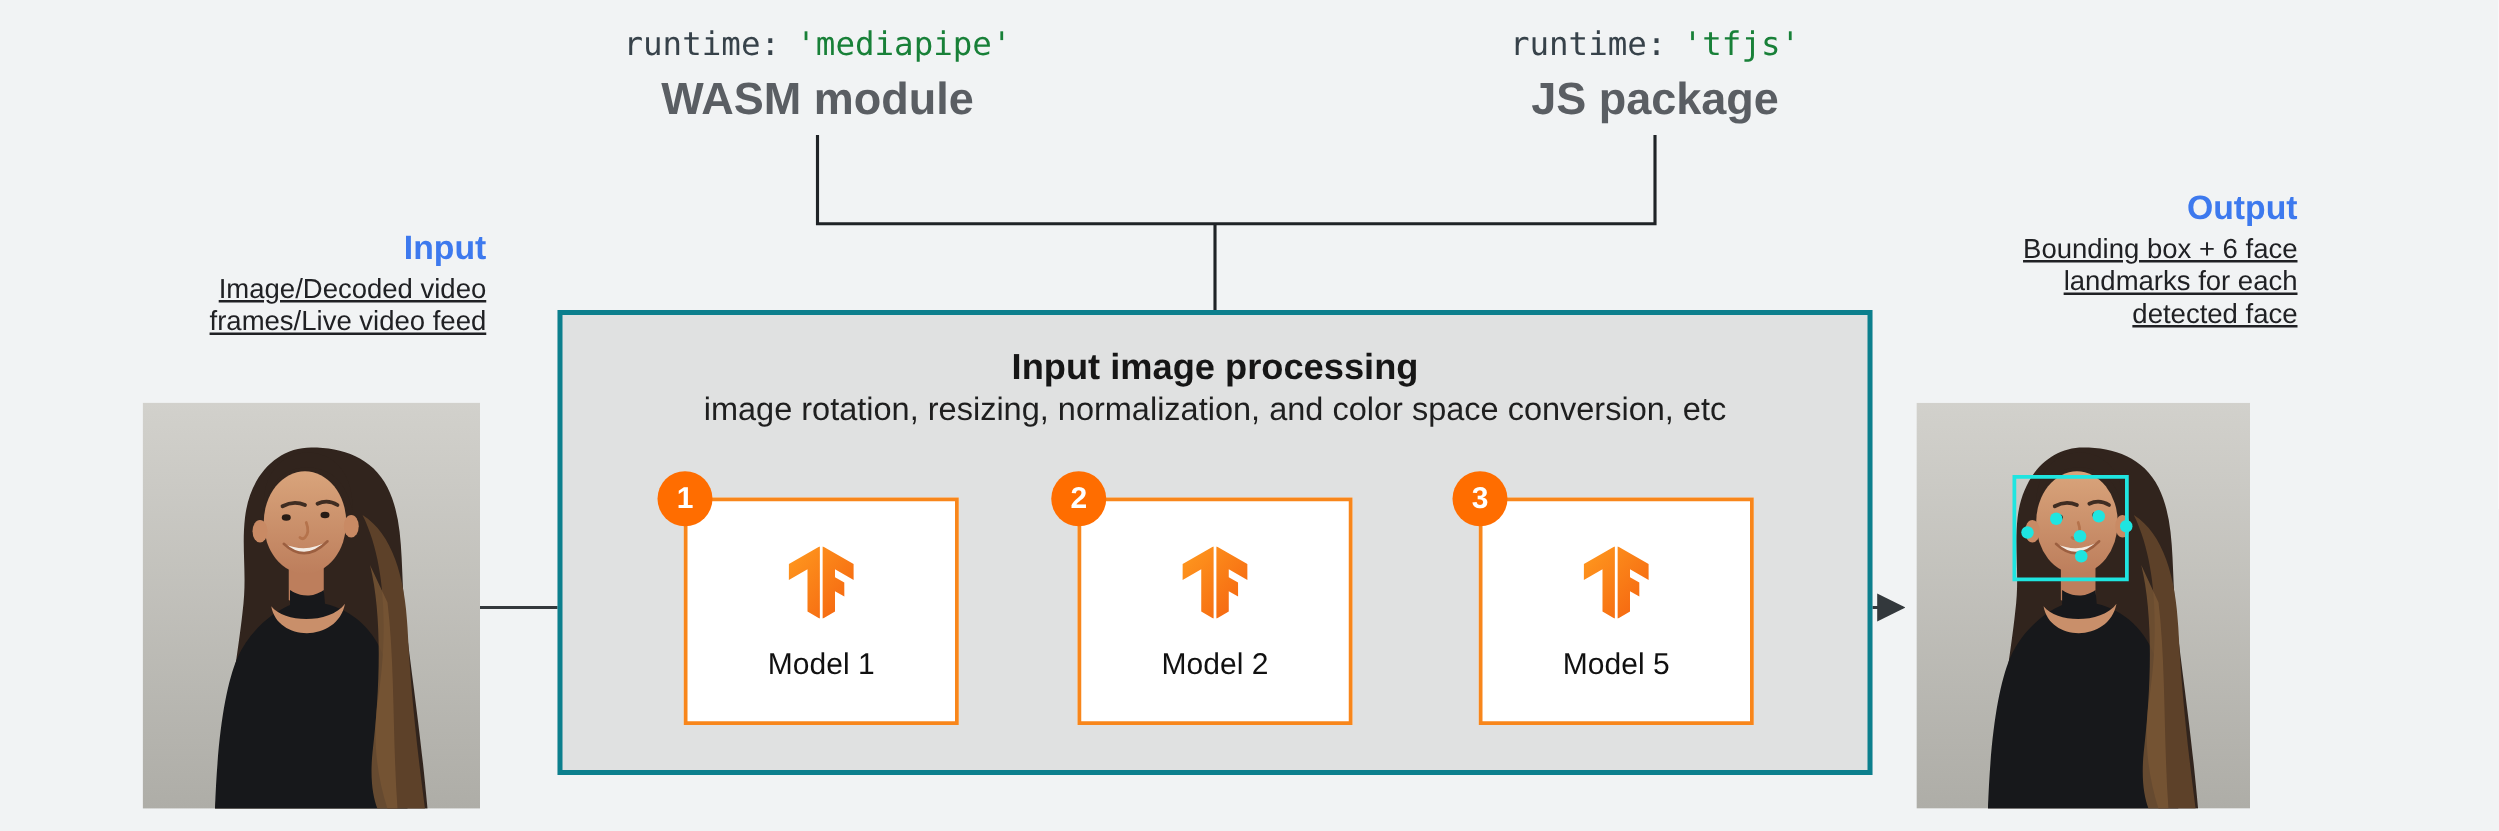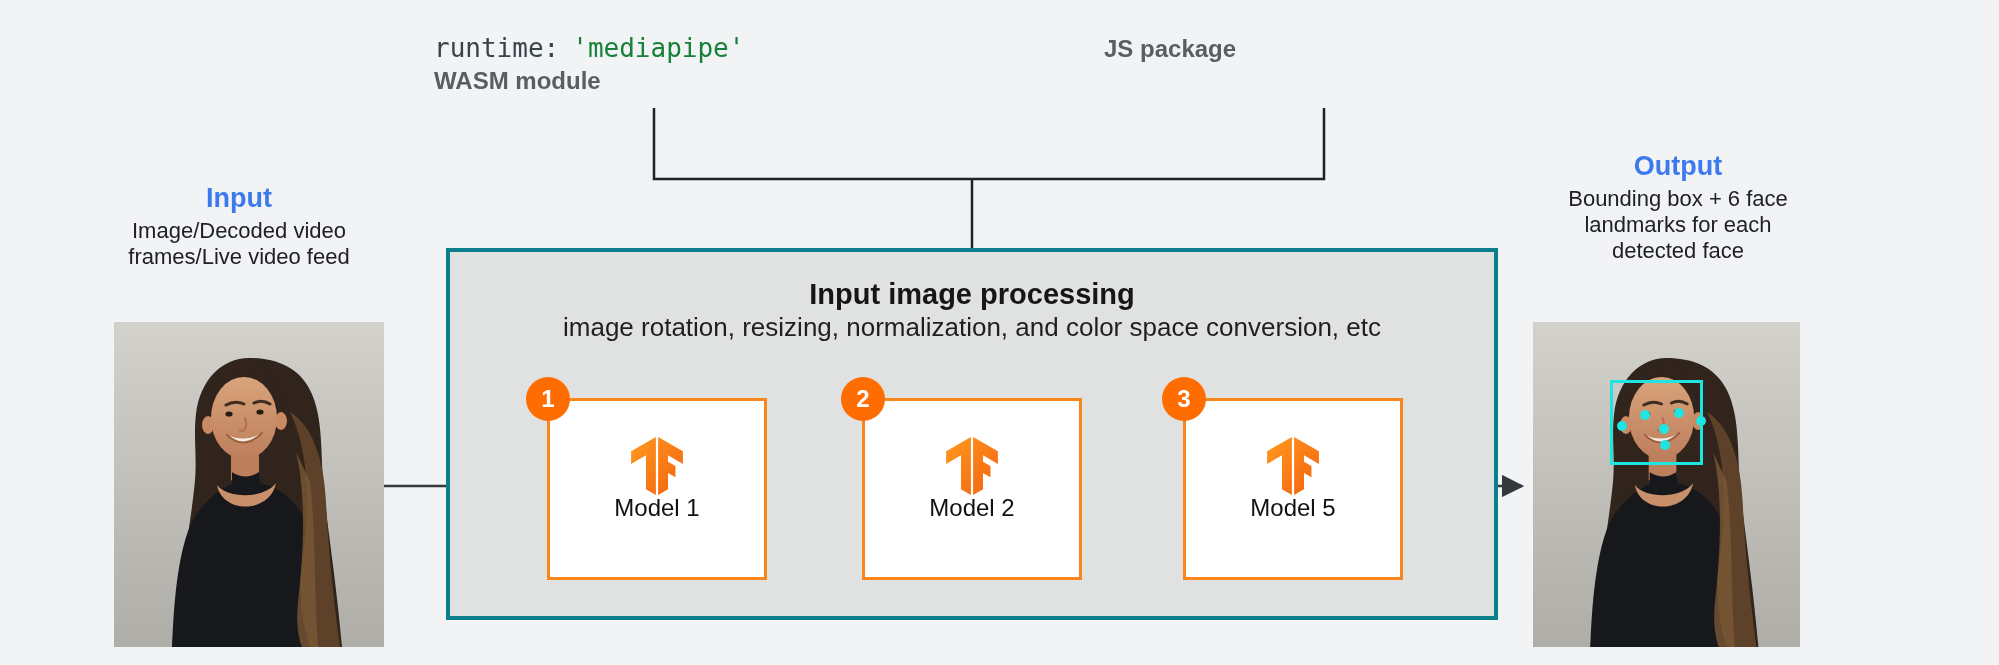--- a/index.html
+++ b/index.html
@@ -8,60 +8,60 @@
     --label-gray:#5a5e63; --text-dark:#202124; --line-dark:#2b2f33; --cyan:#1fe5e0;
   }
   *{margin:0;padding:0;box-sizing:border-box;}
   html,body{background:#fff;}
   body{font-family:"Liberation Sans",sans-serif;}
   .canvas{
     position:relative;width:1999px;height:665px;background:var(--bg);
     overflow:hidden;
   }
   
-  .runtime-anno{position:absolute;width:440px;top:32px;}
+  .runtime-anno{position:absolute;width:440px;text-align:center;top:20px;}
   .runtime-anno.left{left:434px;}
   .runtime-anno.right{left:1104px;}
   .code-line{
     font-family:"DejaVu Sans Mono","Liberation Mono",monospace;
     font-size:26px;line-height:32px;color:var(--code-gray);white-space:nowrap;
   }
   .code-string{color:var(--code-green);margin-left:13px;}
   .runtime-label{
-    font-size:24px;font-weight:bold;color:var(--label-gray);
-    line-height:34px;margin-top:0;
+    font-size:36px;font-weight:bold;color:var(--label-gray);
+    line-height:34px;margin-top:10px;
   }
   
   .lines-layer{position:absolute;left:0;top:0;width:1999px;height:665px;pointer-events:none;}
   
-  .io-block{position:absolute;text-align:center;}
+  .io-block{position:absolute;text-align:right;}
   .io-block.input{left:89px;top:182px;width:300px;}
   .io-block.output{left:1518px;top:150px;width:320px;}
   .io-title{font-size:27px;font-weight:bold;color:var(--blue);line-height:32px;margin-bottom:4px;}
-  .io-line{font-size:22px;color:var(--text-dark);line-height:26px;}
+  .io-line{font-size:22px;color:var(--text-dark);line-height:26px;text-decoration:underline;}
   
   .panel{
     position:absolute;left:446px;top:248px;width:1052px;height:372px;
     background:var(--panel-fill);border:4px solid var(--teal);text-align:center;
   }
   .panel-title{font-size:29px;font-weight:bold;color:#161616;margin-top:26px;line-height:33px;}
   .panel-subtitle{font-size:26px;color:#1f1f1f;line-height:26px;margin-top:3px;}
   
   .model-box{
     position:absolute;top:398px;width:220px;height:182px;background:#ffffff;
     border:3px solid var(--orange);text-align:center;
   }
   .model-box.m1{left:547px;} .model-box.m2{left:862px;} .model-box.m3{left:1183px;}
   .model-badge{
     position:absolute;left:-24px;top:-24px;width:44px;height:44px;border-radius:50%;
     background:var(--badge-orange);color:#ffffff;font-size:24px;font-weight:bold;
     display:flex;align-items:center;justify-content:center;
   }
   .tf-logo{display:block;width:58px;height:58px;margin:36px auto 0 auto;}
-  .model-label{font-size:24px;color:#111111;line-height:26px;}
+  .model-label{font-size:24px;color:#111111;margin-top:24px;line-height:26px;}
   
   .photo{position:absolute;top:322px;height:325px;overflow:hidden;}
   .photo.left{left:114px;width:270px;}
   .photo.right{left:1533px;width:267px;}
   .portrait-svg{display:block;width:100%;height:100%;}
   .overlay-layer{position:absolute;left:0;top:0;width:100%;height:100%;}
   .face-box{position:absolute;border:3px solid var(--cyan);}
   .landmark-dot{
     position:absolute;width:10px;height:10px;border-radius:50%;
     background:var(--cyan);transform:translate(-50%,-50%);
@@ -138,20 +138,21 @@
     <path d="M1082 486 H1172" stroke="#33383c" stroke-width="2.5" fill="none" marker-end="url(#arrowHead)"></path>
     <path d="M1403 486 H1522" stroke="#33383c" stroke-width="2.5" fill="none" marker-end="url(#arrowHead)"></path>
   </svg>
 
   <div class="runtime-anno left">
     <div class="code-line"><span>runtime:</span><span class="code-string">'mediapipe'</span></div>
     <div class="runtime-label">WASM module</div>
   </div>
 
   <div class="runtime-anno right">
+    <div class="code-line"><span>runtime:</span><span class="code-string">'tfjs'</span></div>
     <div class="runtime-label">JS package</div>
   </div>
 
   <div class="io-block input">
     <div class="io-title">Input</div>
     <div class="io-line">Image/Decoded video</div>
     <div class="io-line">frames/Live video feed</div>
   </div>
 
   <div class="io-block output">

